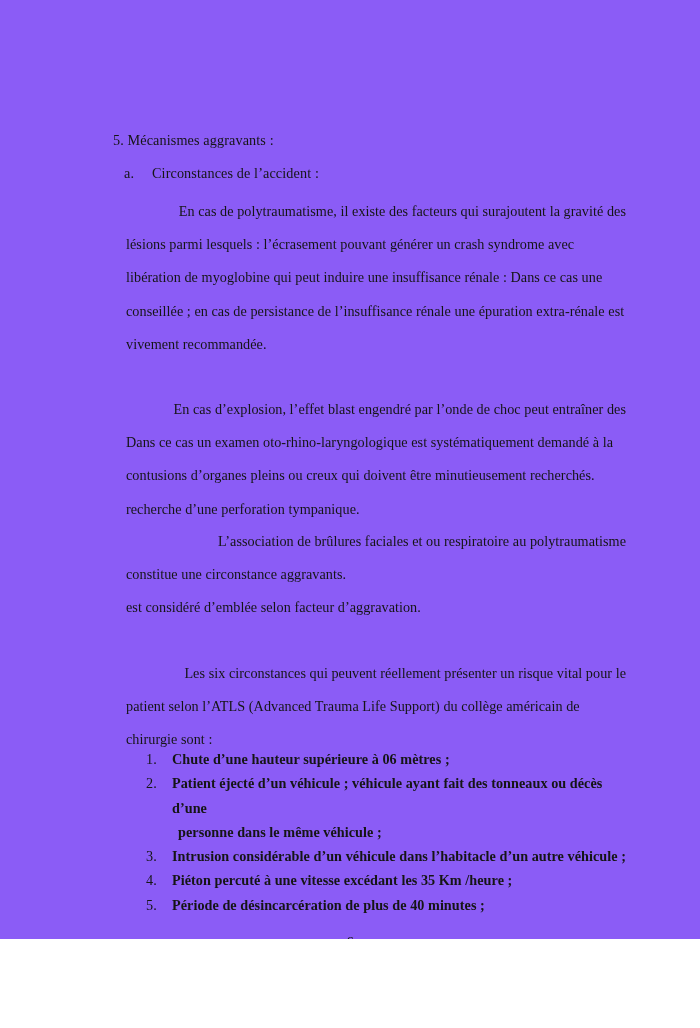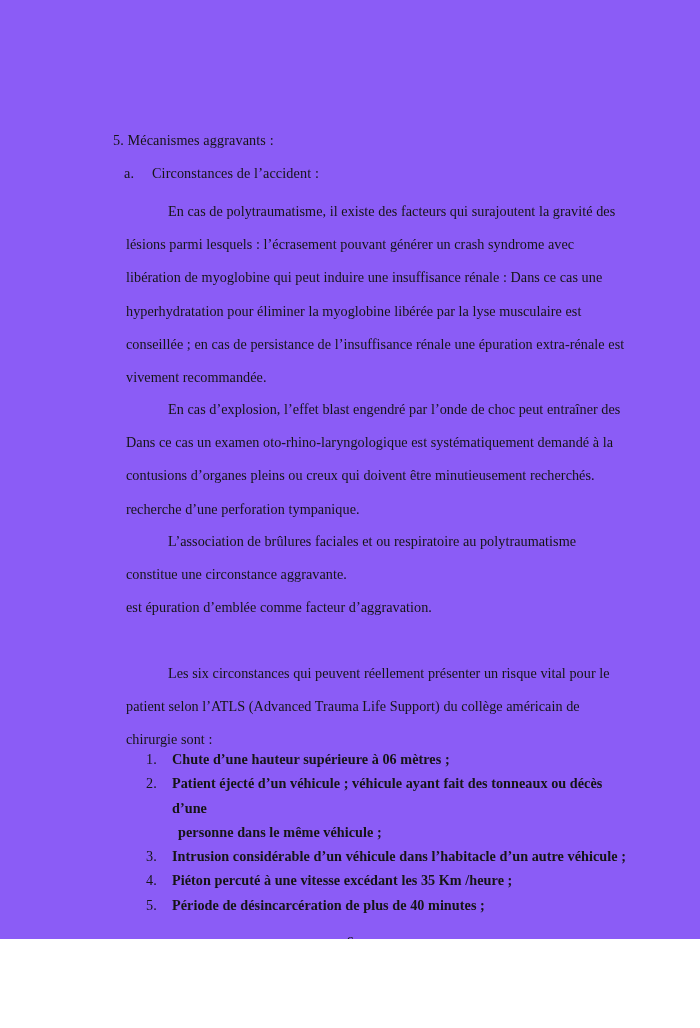--- a/index.html
+++ b/index.html
@@ -58,20 +58,21 @@
     letter-spacing: 0.05px;
     text-align: left;
     margin: 0;
   }
   .para .ln {
     display: block;
     white-space: pre-wrap;
   }
   .para .ln.indent {
     text-indent: 42px;
+    text-align: right;
   }
 
   
   .risk-list {
     position: absolute;
     left: 146px;
     top: 747px;
     width: 480px;
     font-size: 14.2px;
     letter-spacing: 0.05px;
@@ -117,45 +118,44 @@
   <div class="sub-heading">
     <span class="marker">a.</span>
     <span>Circonstances de l’accident :</span>
   </div>
 
   <div class="body-block" style="top:195px;">
     <p class="para">
       <span class="ln indent">En cas de polytraumatisme, il existe des facteurs qui surajoutent la gravité des</span>
       <span class="ln">lésions parmi lesquels : l’écrasement pouvant générer un crash syndrome avec</span>
       <span class="ln">libération de myoglobine qui peut induire une insuffisance rénale : Dans ce cas une</span>
-      <span class="ln">hyperhydratation pour éliminer la myoglobine libérée par la lyse musculaire est</span>
       <span class="ln">conseillée ; en cas de persistance de l’insuffisance rénale une épuration extra-rénale est</span>
       <span class="ln">vivement recommandée.</span>
     </p>
   </div>
 
   <div class="body-block" style="top:393px;">
     <p class="para">
       <span class="ln indent">En cas d’explosion, l’effet blast engendré par l’onde de choc peut entraîner des</span>
       <span class="ln">Dans ce cas un examen oto-rhino-laryngologique est systématiquement demandé à la</span>
       <span class="ln">contusions d’organes pleins ou creux qui doivent être minutieusement recherchés.</span>
       <span class="ln">recherche d’une perforation tympanique.</span>
     </p>
   </div>
 
   <div class="body-block" style="top:525px;">
     <p class="para">
       <span class="ln indent">L’association de brûlures faciales et ou respiratoire au polytraumatisme</span>
-      <span class="ln">constitue une circonstance aggravante.</span>
+      <span class="ln">constitue une circonstance aggravants.</span>
     </p>
   </div>
 
   <div class="body-block" style="top:591px;">
     <p class="para">
-      <span class="ln">est épuration d’emblée comme facteur d’aggravation.</span>
+      <span class="ln">est considéré d’emblée selon facteur d’aggravation.</span>
     </p>
   </div>
 
   <div class="body-block" style="top:657px;">
     <p class="para">
       <span class="ln indent">Les six circonstances qui peuvent réellement présenter un risque vital pour le</span>
       <span class="ln">patient selon l’ATLS (Advanced Trauma Life Support) du collège américain de</span>
       <span class="ln">chirurgie sont :</span>
     </p>
   </div>

